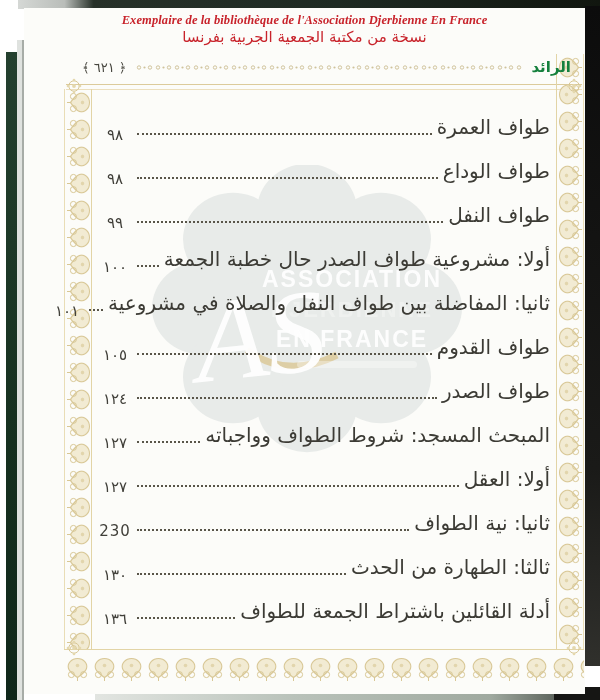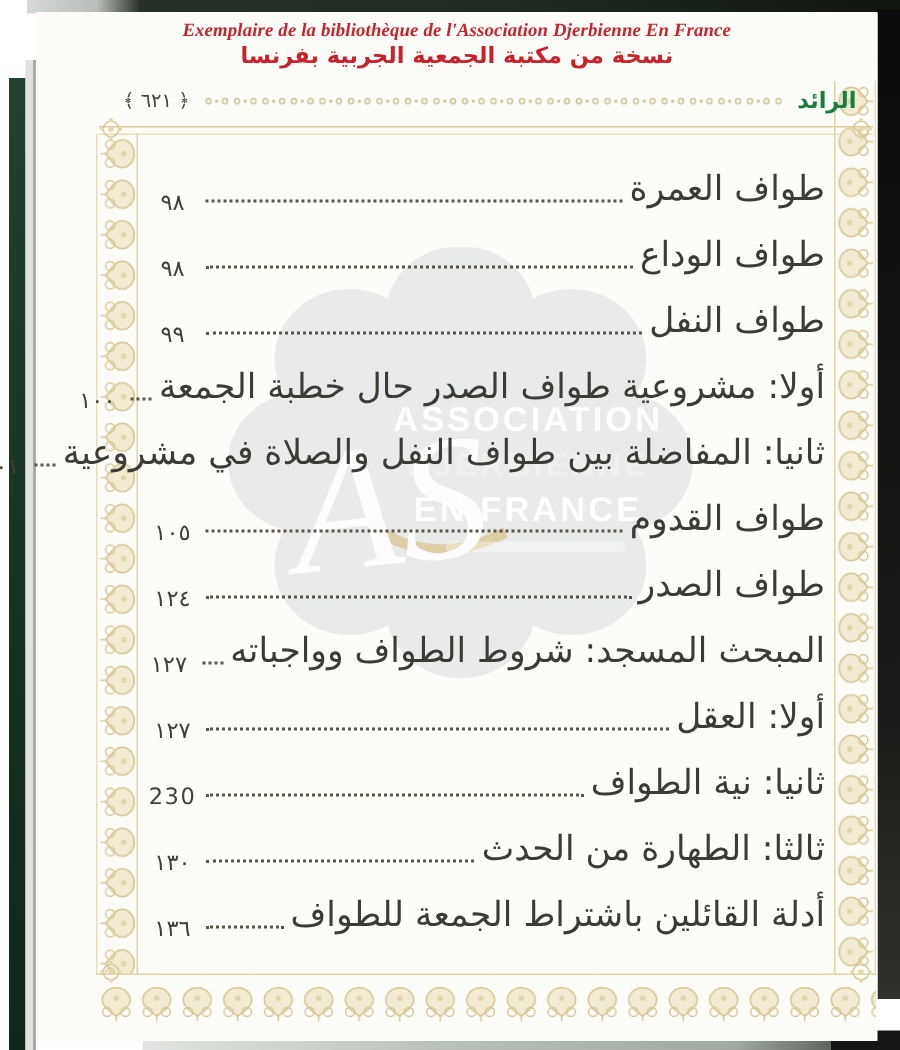--- a/index.html
+++ b/index.html
@@ -20,21 +20,21 @@
   .bottom-strip{position:absolute;left:95px;right:10px;bottom:0;height:6px;
     background:linear-gradient(to right,#e2e5e1,#b9c2ba 40%,#9fa99f 80%,#3a3f39);}
   .corner-br{position:absolute;right:0;bottom:0;width:46px;height:13px;background:#161614;}
   
   .page{position:absolute;left:24px;top:8px;width:561px;height:686px;
     background:#fcfcf9;}
   
   .stamp{position:absolute;left:0;right:0;top:5px;text-align:center;z-index:6;}
   .stamp-fr{font-family:"Liberation Serif",serif;font-style:italic;font-weight:bold;
     font-size:12.5px;color:#c8232b;letter-spacing:.1px;}
-  .stamp-ar{font-family:"DejaVu Sans",sans-serif;font-weight:bold;direction:rtl;
+  .stamp-ar{font-family:"DejaVu Sans",sans-serif;font-weight:normal;direction:rtl;
     font-size:15px;color:#c8232b;margin-top:0px;}
   
   .runhead{position:absolute;left:58px;right:14px;top:47px;height:24px;
     display:flex;direction:rtl;align-items:center;z-index:5;}
   .book-title{font-size:15px;font-weight:bold;color:#15803d;letter-spacing:.5px;}
   .chain{flex:1;height:9px;margin:0 9px;}
   .folio{font-size:13px;color:#47463f;white-space:nowrap;letter-spacing:1px;text-align:center;}
   
   .frame{position:absolute;left:40px;top:76px;width:520px;height:606px;z-index:2;}
   .frame-topline{position:absolute;left:2px;right:2px;top:0;height:4px;
@@ -46,21 +46,21 @@
   .band svg{display:block;width:100%;height:100%;}
   .rosette{position:absolute;width:16px;height:16px;}
   .rz-tl{left:2px;top:-6px;}   .rz-tr{right:2px;top:-6px;}
   .rz-bl{left:2px;bottom:34px;}.rz-br{right:2px;bottom:34px;}
   
   .watermark{position:absolute;left:123px;top:157px;width:330px;height:292px;z-index:1;}
   
   .toc{position:absolute;left:74px;top:96px;width:452px;z-index:3;direction:rtl;}
   .toc-row{height:44px;display:flex;direction:rtl;align-items:flex-end;
     box-sizing:border-box;padding-bottom:9px;}
-  .toc-label{font-size:23px;color:#3c3b35;white-space:nowrap;line-height:1.15;}
+  .toc-label{font-size:20px;color:#3c3b35;white-space:nowrap;line-height:1.15;}
   .leader{flex:1 1 auto;min-width:14px;border-bottom:2px dotted #595549;
     margin:0 5px;transform:translateY(-4px);}
   .toc-page{font-size:15px;color:#403f39;min-width:34px;text-align:center;
     transform:translateY(5px);letter-spacing:1px;}
 </style>
 </head>
 <body>
 
 <svg width="0" height="0" style="position:absolute" aria-hidden="true">
   <defs>

